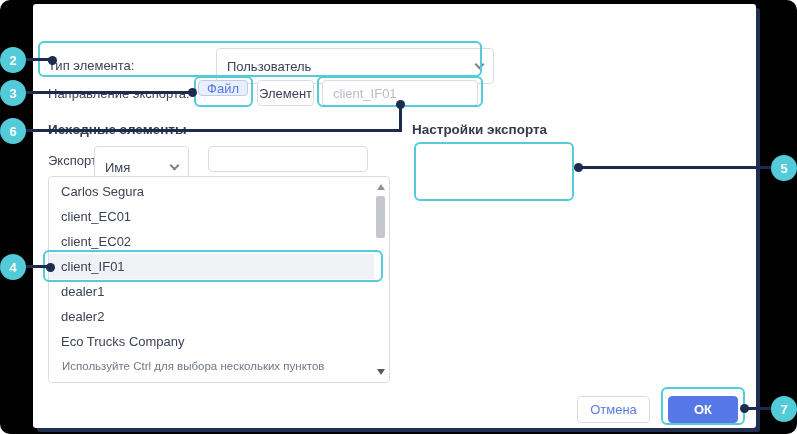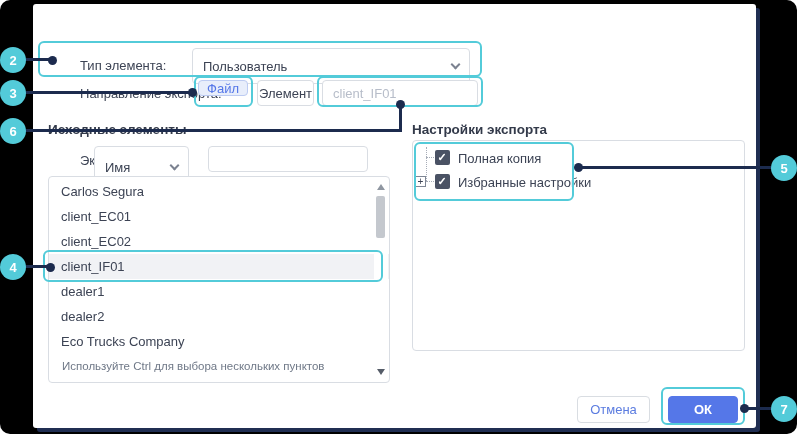--- a/index.html
+++ b/index.html
@@ -7,21 +7,21 @@
   .stage{position:relative;width:797px;height:434px;background:#000;border-radius:10px;overflow:hidden;}
 
   
   .dialog{position:absolute;left:33px;top:4px;width:723px;height:424px;background:#fff;border-radius:3px;
           box-shadow:4px 4px 0 0 #202e52;}
   .titlebar{position:absolute;left:0;top:0;right:0;height:30px;background:#5a6170;border-radius:3px 3px 0 0;
             display:flex;align-items:center;padding:0 14px;}
   .titlebar .title{color:#fff;font-size:13px;font-weight:bold;letter-spacing:.2px;}
   .titlebar .close{margin-left:auto;color:#fff;font-size:14px;cursor:pointer;line-height:1;}
 
-  .lbl{position:absolute;font-size:13px;color:#3c4354;white-space:nowrap;margin-left:32px;}
+  .lbl{position:absolute;font-size:13px;color:#3c4354;white-space:nowrap;}
   .hdr{position:absolute;font-size:13.5px;font-weight:bold;color:#333a4a;white-space:nowrap;}
 
   .ctl{position:absolute;border:1px solid #d9dde3;border-radius:4px;background:#fff;font-size:13px;color:#3c4354;
        display:flex;align-items:center;padding:0 10px;}
   .ctl input{border:none;outline:none;width:100%;font-size:13px;color:#3c4354;padding:0;background:transparent;}
   .ctl input::placeholder{color:#b7bdc9;}
   .chev{width:7px;height:7px;border-right:2px solid #7b8290;border-bottom:2px solid #7b8290;
         transform:rotate(45deg);margin-left:auto;margin-top:-3px;}
 
   .segbtn{position:absolute;border-radius:4px;font-size:13px;display:flex;align-items:center;justify-content:center;cursor:pointer;}
@@ -64,21 +64,21 @@
 </style>
 </head>
 <body>
 
 <div class="stage">
 
   <div class="dialog">
 
 
     <div class="lbl" style="left:15px;top:54px;">Тип элемента:</div>
-    <div class="ctl" style="left:159px;top:44px;width:278px;height:36px;">
+    <div class="ctl" style="left:183px;top:44px;width:278px;height:36px;">
       <span>Пользователь</span>
       <span class="chev"></span>
     </div>
 
     <div class="lbl" style="left:15px;top:82px;">Направление экспорта:</div>
     <div class="segbtn active" style="left:165px;top:76px;width:50px;height:16px;">
       <span>Файл</span>
     </div>
     <div class="segbtn plain" style="left:224px;top:76px;width:57px;height:26px;justify-content:center;">
       <span>Элемент</span>
@@ -109,30 +109,20 @@
       <div class="row">dealer2</div>
       <div class="row">Eco Trucks Company</div>
       <div class="sb">
         <div class="tri-up"></div>
         <div class="thumb"></div>
         <div class="tri-dn"></div>
       </div>
     </div>
     <div class="hint">Используйте Ctrl для выбора нескольких пунктов</div>
 
-    <div class="treepanel">
-      <div class="tdots-v"></div>
-      <div class="tdots-h" style="left:13px;top:16px;"></div>
-      <div class="tdots-h" style="left:13px;top:40px;"></div>
-      <div class="expander"></div>
-      <div class="cb" style="left:22px;top:9px;"></div>
-      <div class="tlabel" style="left:45px;top:10px;">Полная копия</div>
-      <div class="cb" style="left:22px;top:33px;"></div>
-      <div class="tlabel" style="left:45px;top:34px;">Избранные настройки</div>
-    </div>
 
     <div class="btn cancel">
       <span>Отмена</span>
     </div>
     <div class="btn ok">
       <span>ОК</span>
     </div>
   </div>
 
   <div class="abox" style="left:38px;top:41px;width:444px;height:36px;"></div>

